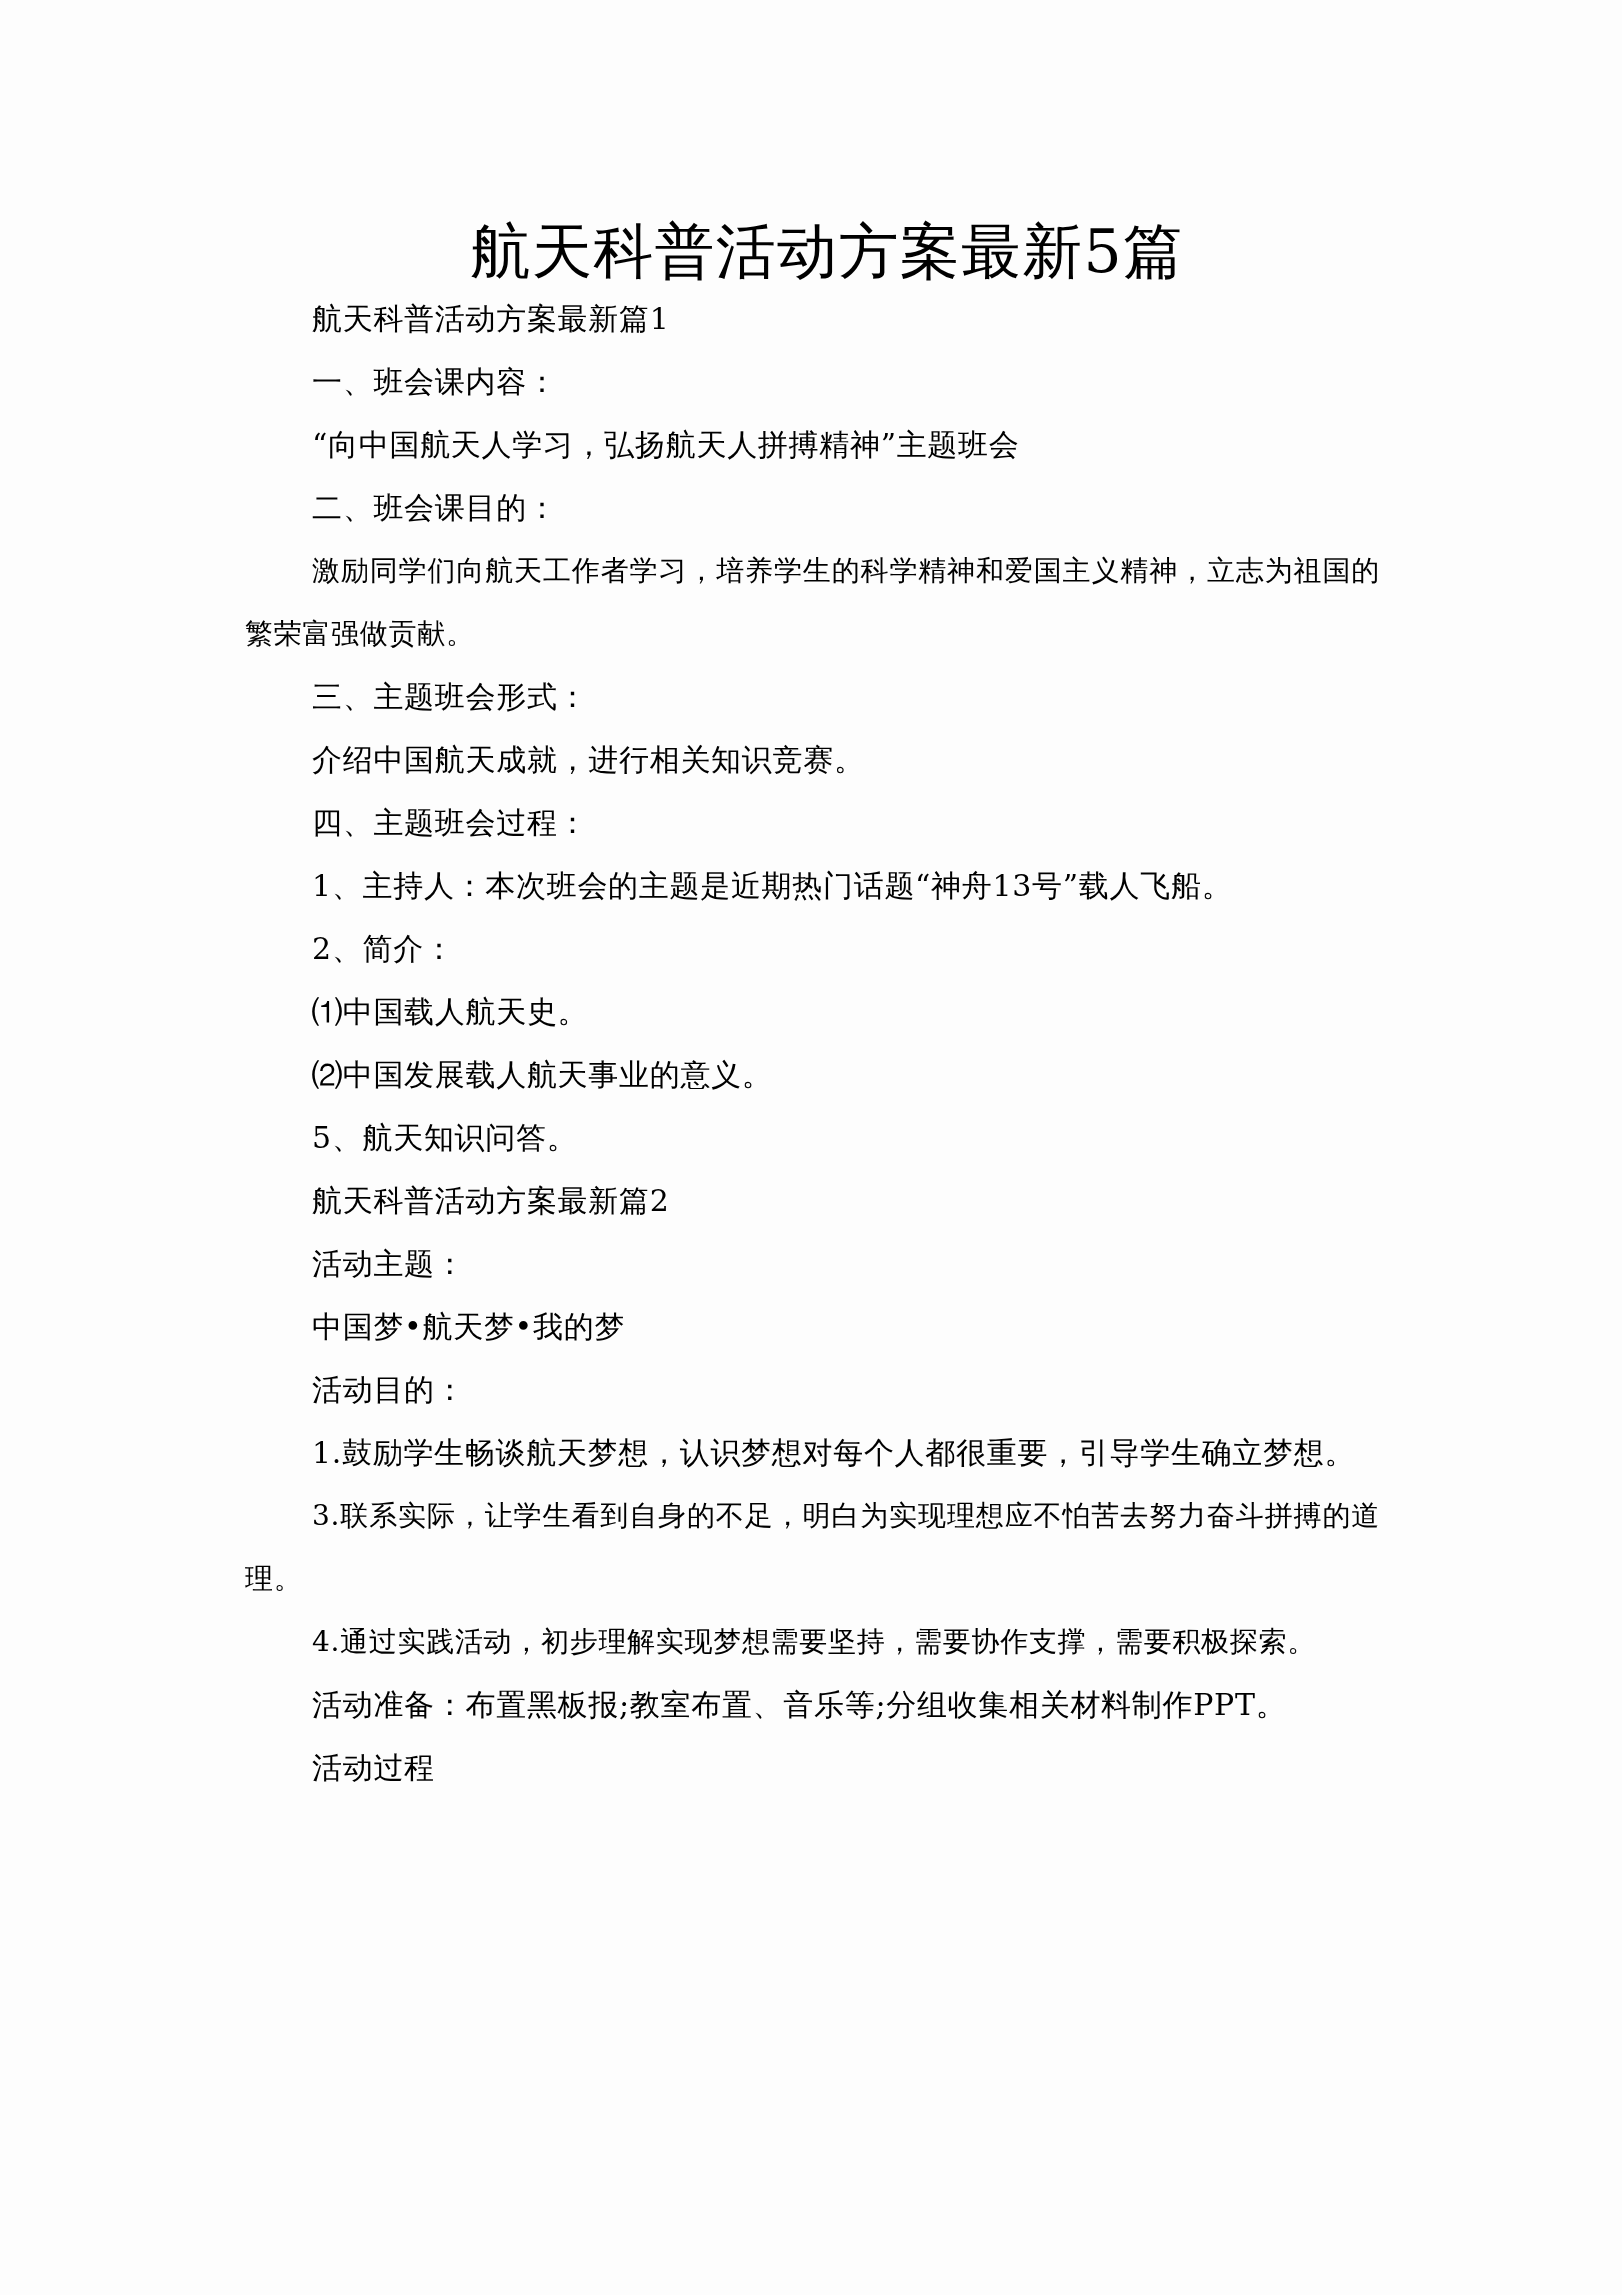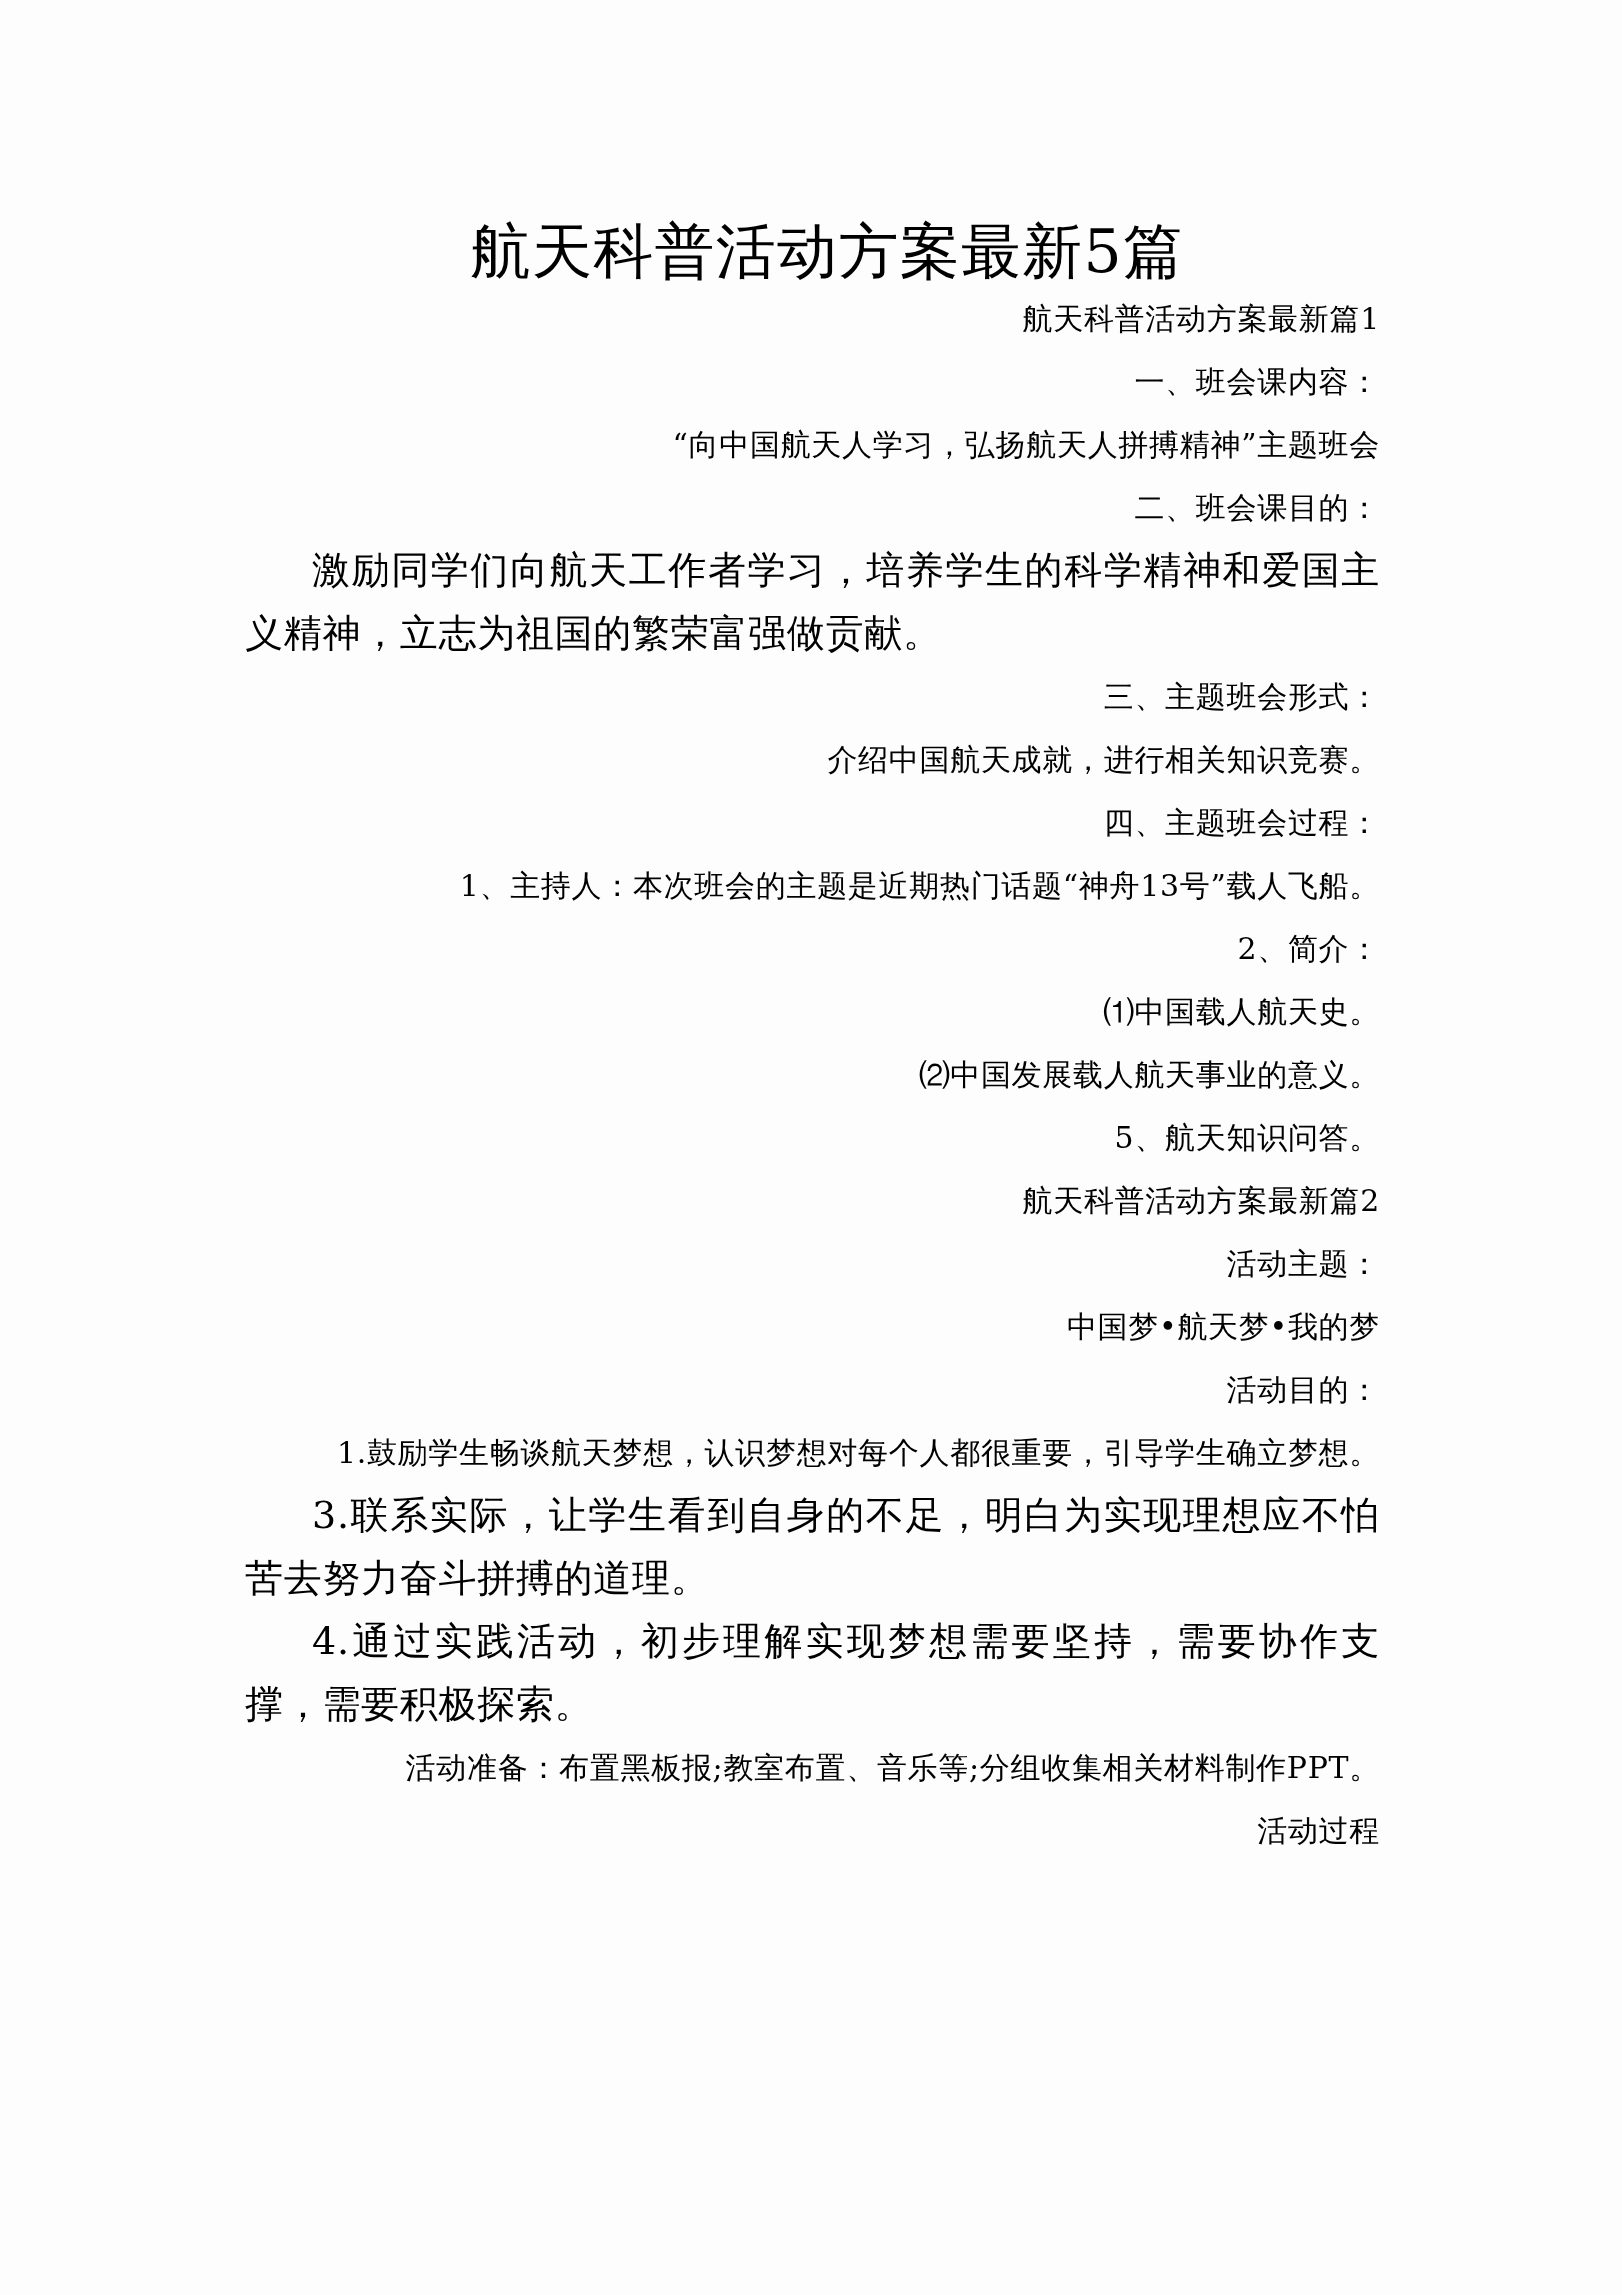--- a/index.html
+++ b/index.html
@@ -42,24 +42,23 @@
   }
   .line {
     font-size: 30px;
     line-height: 63px;
     height: 63px;
     white-space: nowrap;
     letter-spacing: 0.7px;
   }
   .indent {
     padding-left: 67px;
-    text-align: right;
   }
   .para {
-    font-size: 38px;
+    font-size: 28px;
     line-height: 63px;
     letter-spacing: 0.7px;
     text-indent: 67px;
     text-align: justify;
     text-align-last: left;
   }
 </style>
 </head>
 <body>
 

